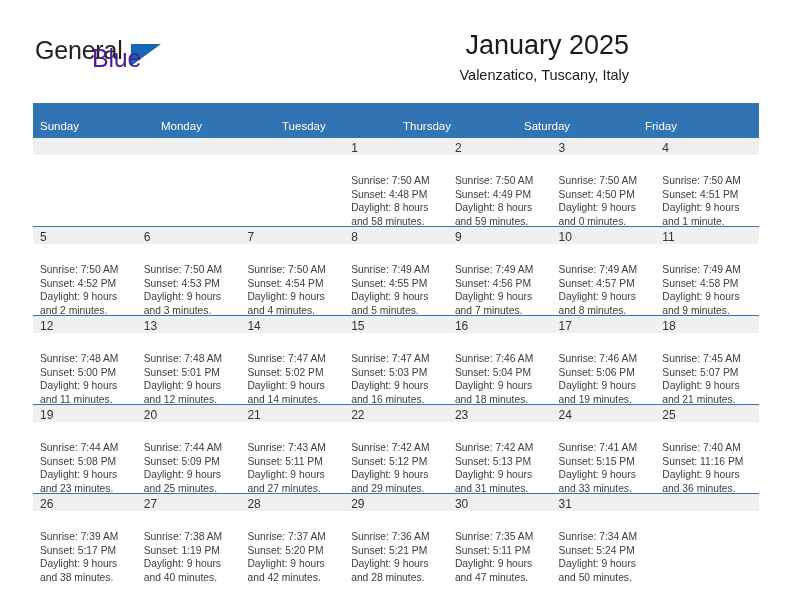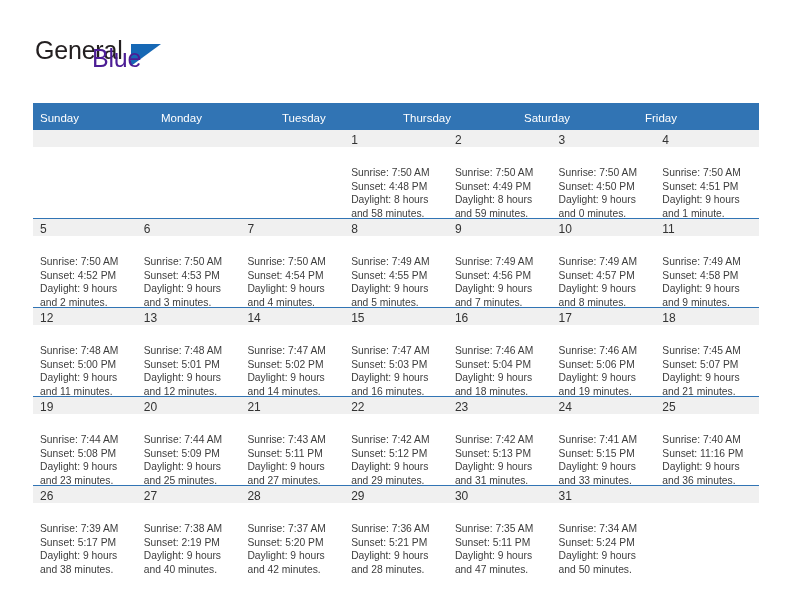--- a/index.html
+++ b/index.html
@@ -95,21 +95,21 @@
     width: 726px;
   }
 
   .dow-row {
     display: flex;
     background: #3174b4;
   }
   .dow-cell {
     flex: 1 1 0;
     box-sizing: border-box;
-    padding: 8px 0 5px 7px;
+    padding: 16px 0 5px 7px;
     color: #ffffff;
     font-size: 11.5px;
     line-height: 14px;
     white-space: nowrap;
   }
 
   .week-row {
     display: flex;
     border-top: 1.4px solid #3174b4;
   }
@@ -153,20 +153,24 @@
 <div class="page">
 
   <div class="top-bar">
 
     <div class="brand">
       <span class="brand-general">General</span>
       <span class="brand-triangle"></span>
       <span class="brand-blue">Blue</span>
     </div>
 
+    <div class="title-block">
+      <div class="cal-title">January 2025</div>
+      <div class="cal-subtitle">Valenzatico, Tuscany, Italy</div>
+    </div>
 
   </div>
 
   <div class="calendar">
 
     <div class="dow-row">
       <div class="dow-cell">Sunday</div>
       <div class="dow-cell">Monday</div>
       <div class="dow-cell">Tuesday</div>
       <div class="dow-cell">Thursday</div>
@@ -442,21 +446,21 @@
               <div>Sunrise: 7:39 AM</div>
               <div>Sunset: 5:17 PM</div>
               <div>Daylight: 9 hours</div>
               <div>and 38 minutes.</div>
             </div>
           </div>
           <div class="day-cell">
             <div class="day-number-band"><span class="day-number">27</span></div>
             <div class="day-info">
               <div>Sunrise: 7:38 AM</div>
-              <div>Sunset: 2:19 PM</div>
+              <div>Sunset: 1:19 PM</div>
               <div>Daylight: 9 hours</div>
               <div>and 40 minutes.</div>
             </div>
           </div>
           <div class="day-cell">
             <div class="day-number-band"><span class="day-number">28</span></div>
             <div class="day-info">
               <div>Sunrise: 7:37 AM</div>
               <div>Sunset: 5:20 PM</div>
               <div>Daylight: 9 hours</div>

